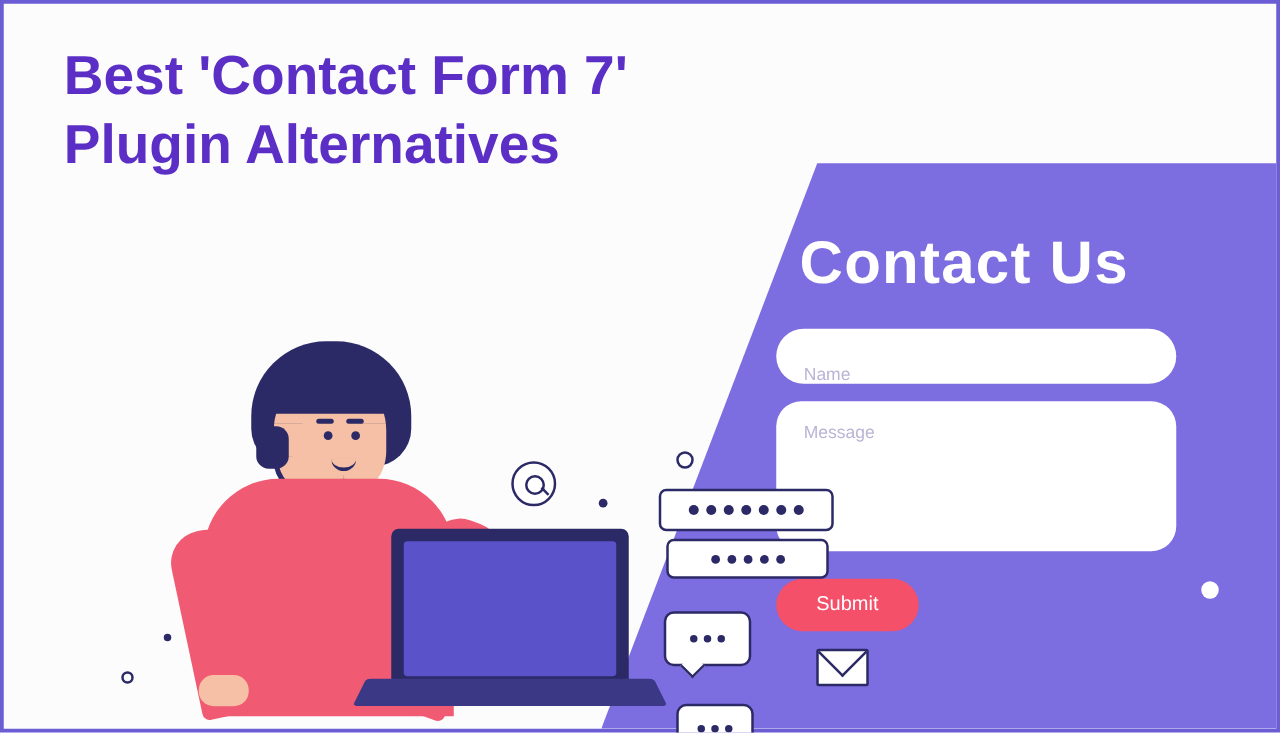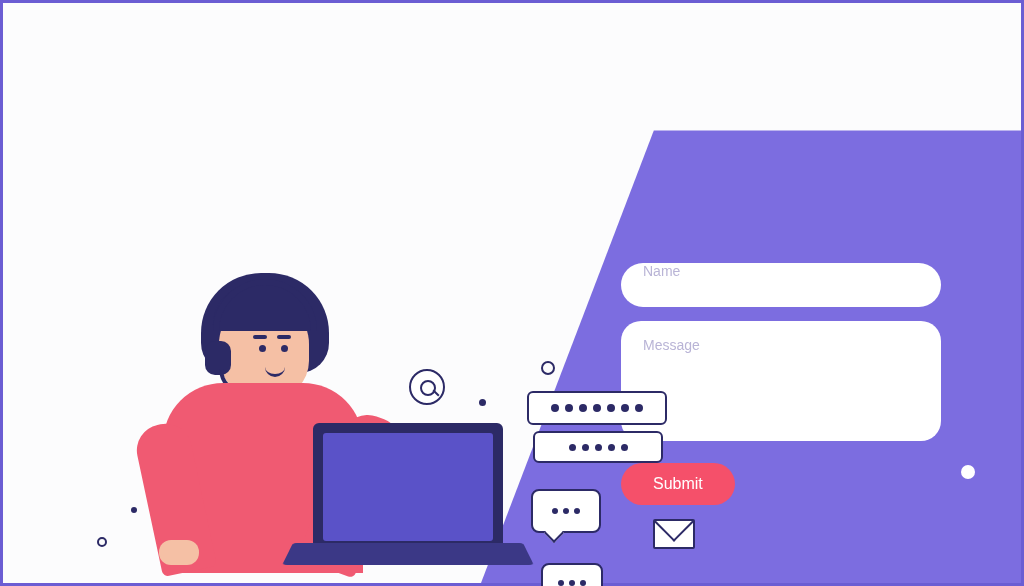--- a/index.html
+++ b/index.html
@@ -58,21 +58,21 @@
       width: 100%;
       height: 44px;
       border-radius: 22px;
       background: #ffffff;
       border: none;
       margin-bottom: 14px;
       padding: 0 22px;
       font-size: 14px;
       color: #b9b4d6;
       display: flex;
-      align-items: flex-start;
+      align-items: flex-end;
     }
     .msg-box {
       width: 100%;
       height: 120px;
       border-radius: 20px;
       background: #ffffff;
       border: none;
       padding: 16px 22px;
       font-size: 14px;
       color: #b9b4d6;
@@ -429,23 +429,28 @@
       border-radius: 50%;
       background: #ffffff;
       z-index: 2;
     }
   </style>
 </head>
 <body>
 
 <div class="container">
 
+  <h1 class="headline">
+    <span>Best 'Contact Form 7'</span><br>
+    <span>Plugin Alternatives</span>
+  </h1>
 
   <div class="purple-panel"></div>
 
+  <div class="contact-heading">Contact Us</div>
 
   <div class="form-area">
     <div class="pill-input">
       <span>Name</span>
     </div>
     <div class="msg-box">
       <span>Message</span>
     </div>
     <button class="submit-btn">Submit</button>
   </div>

